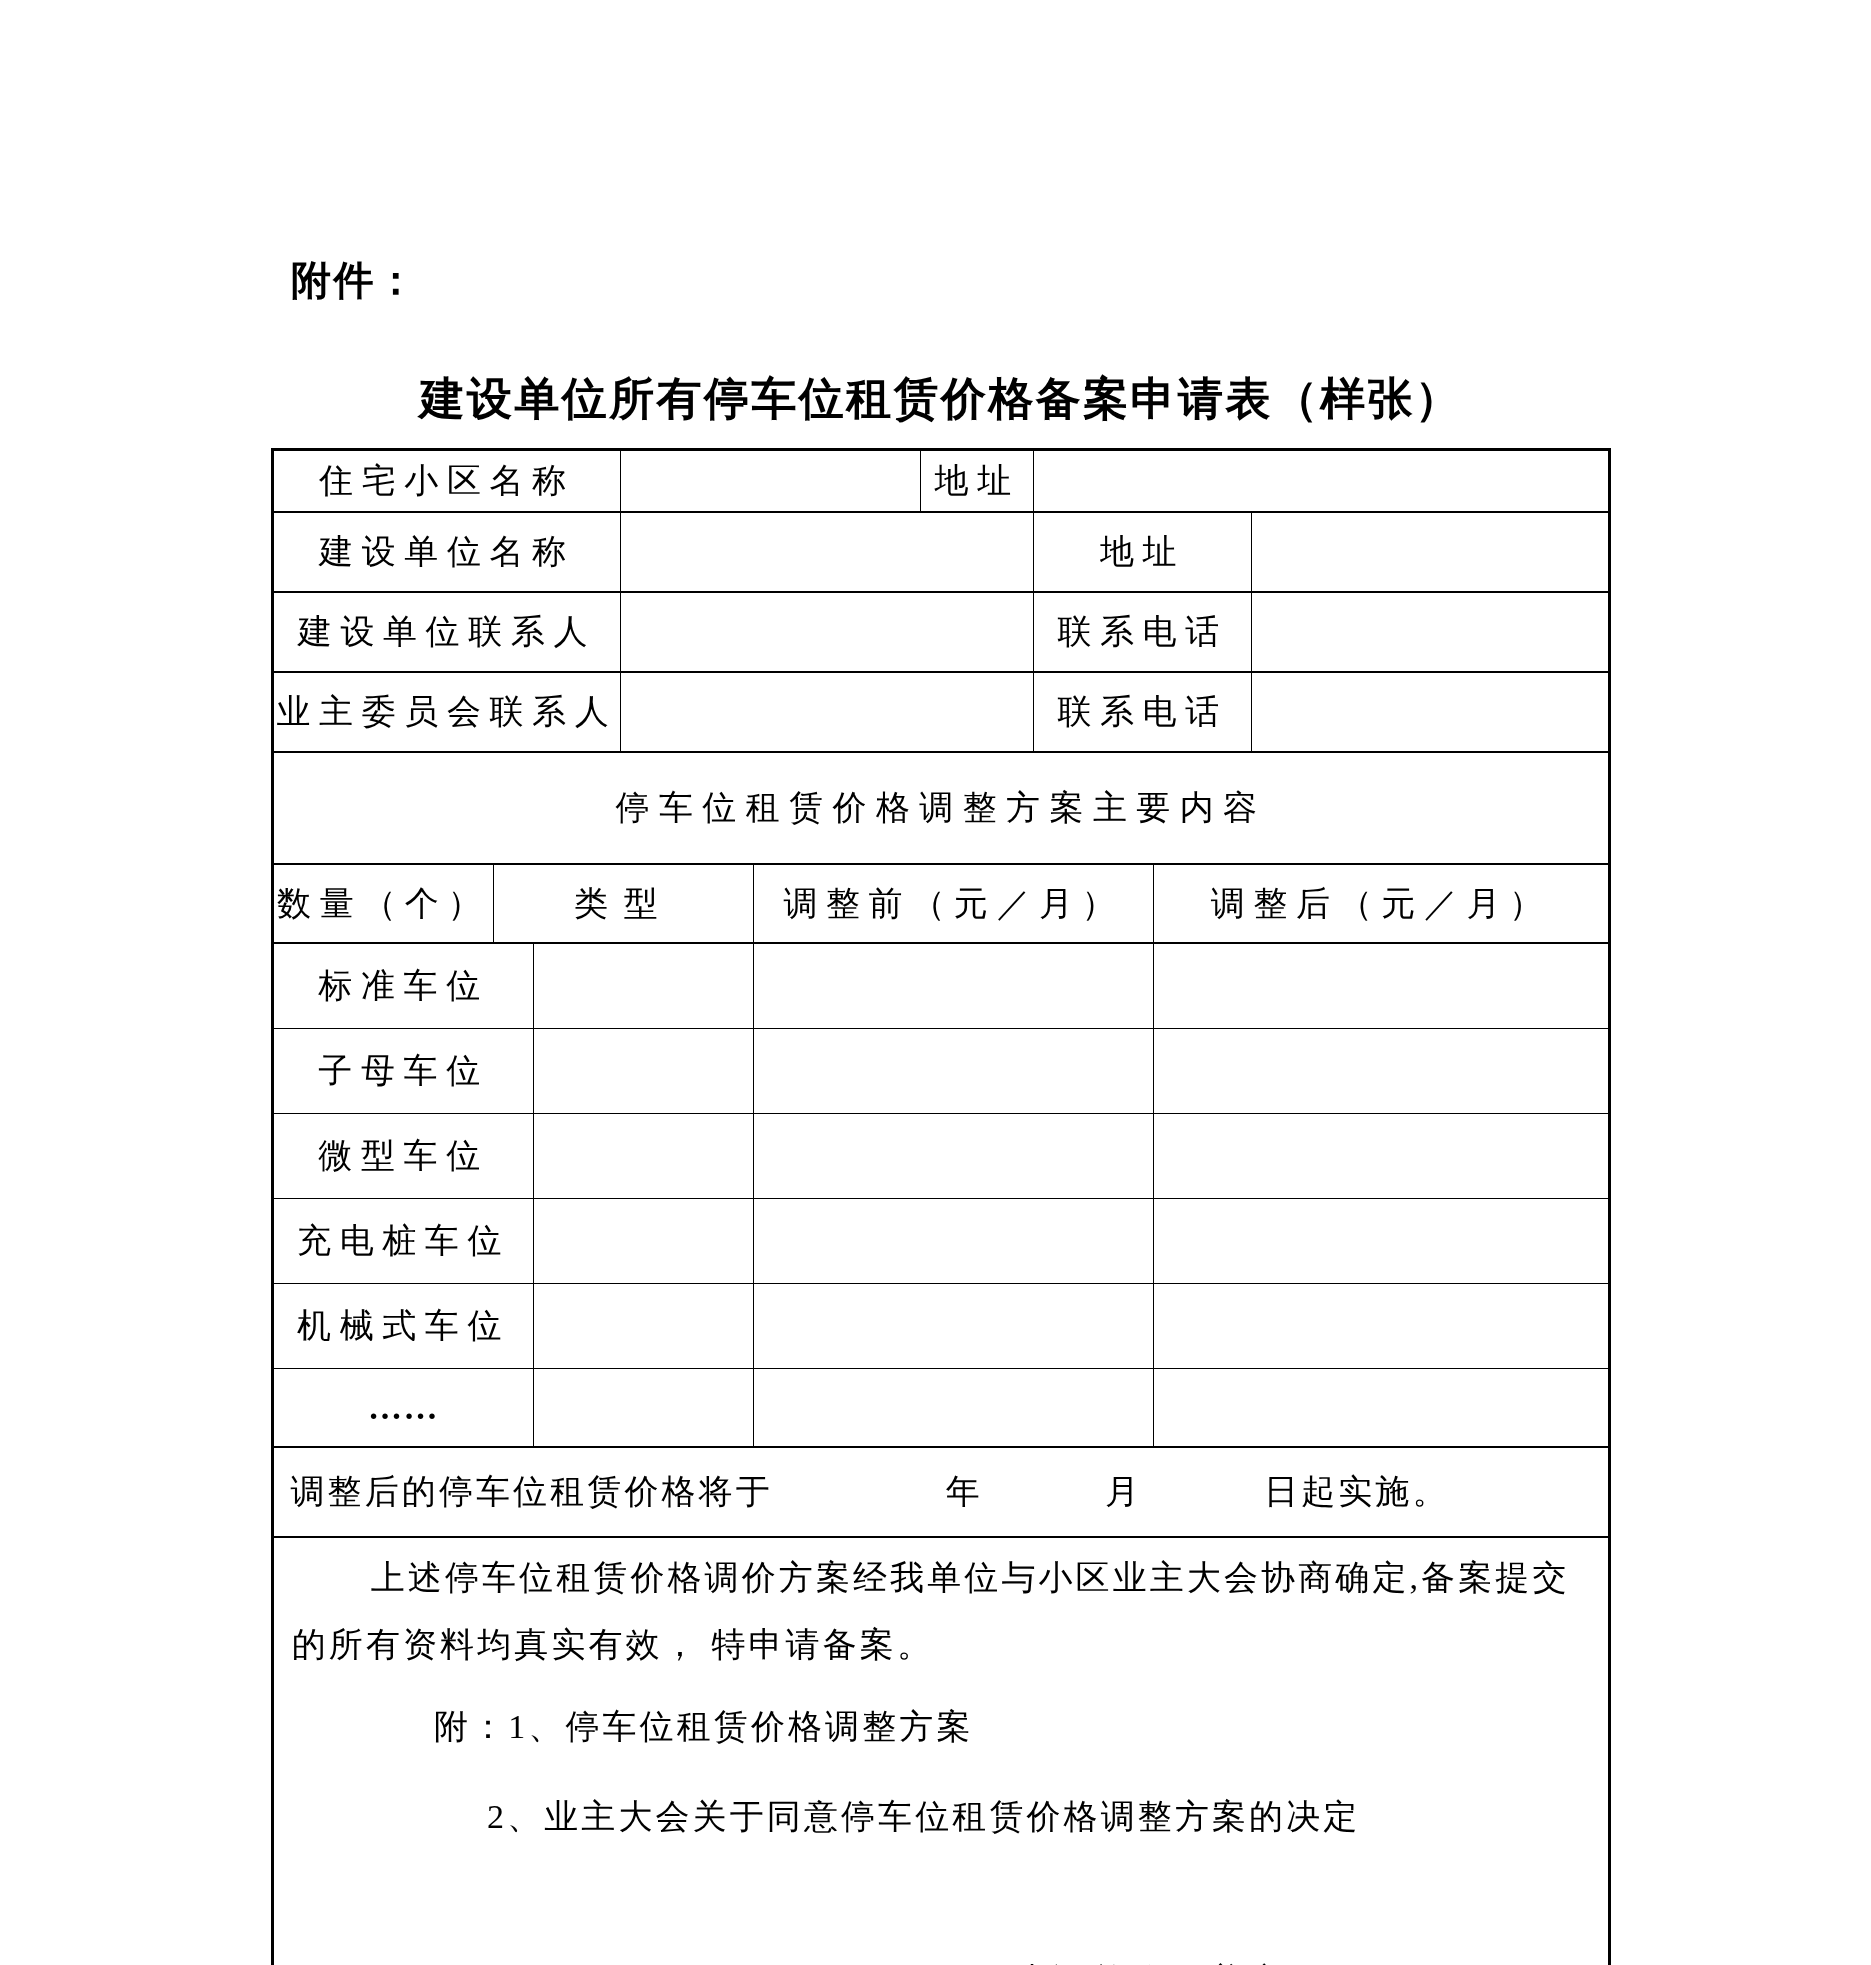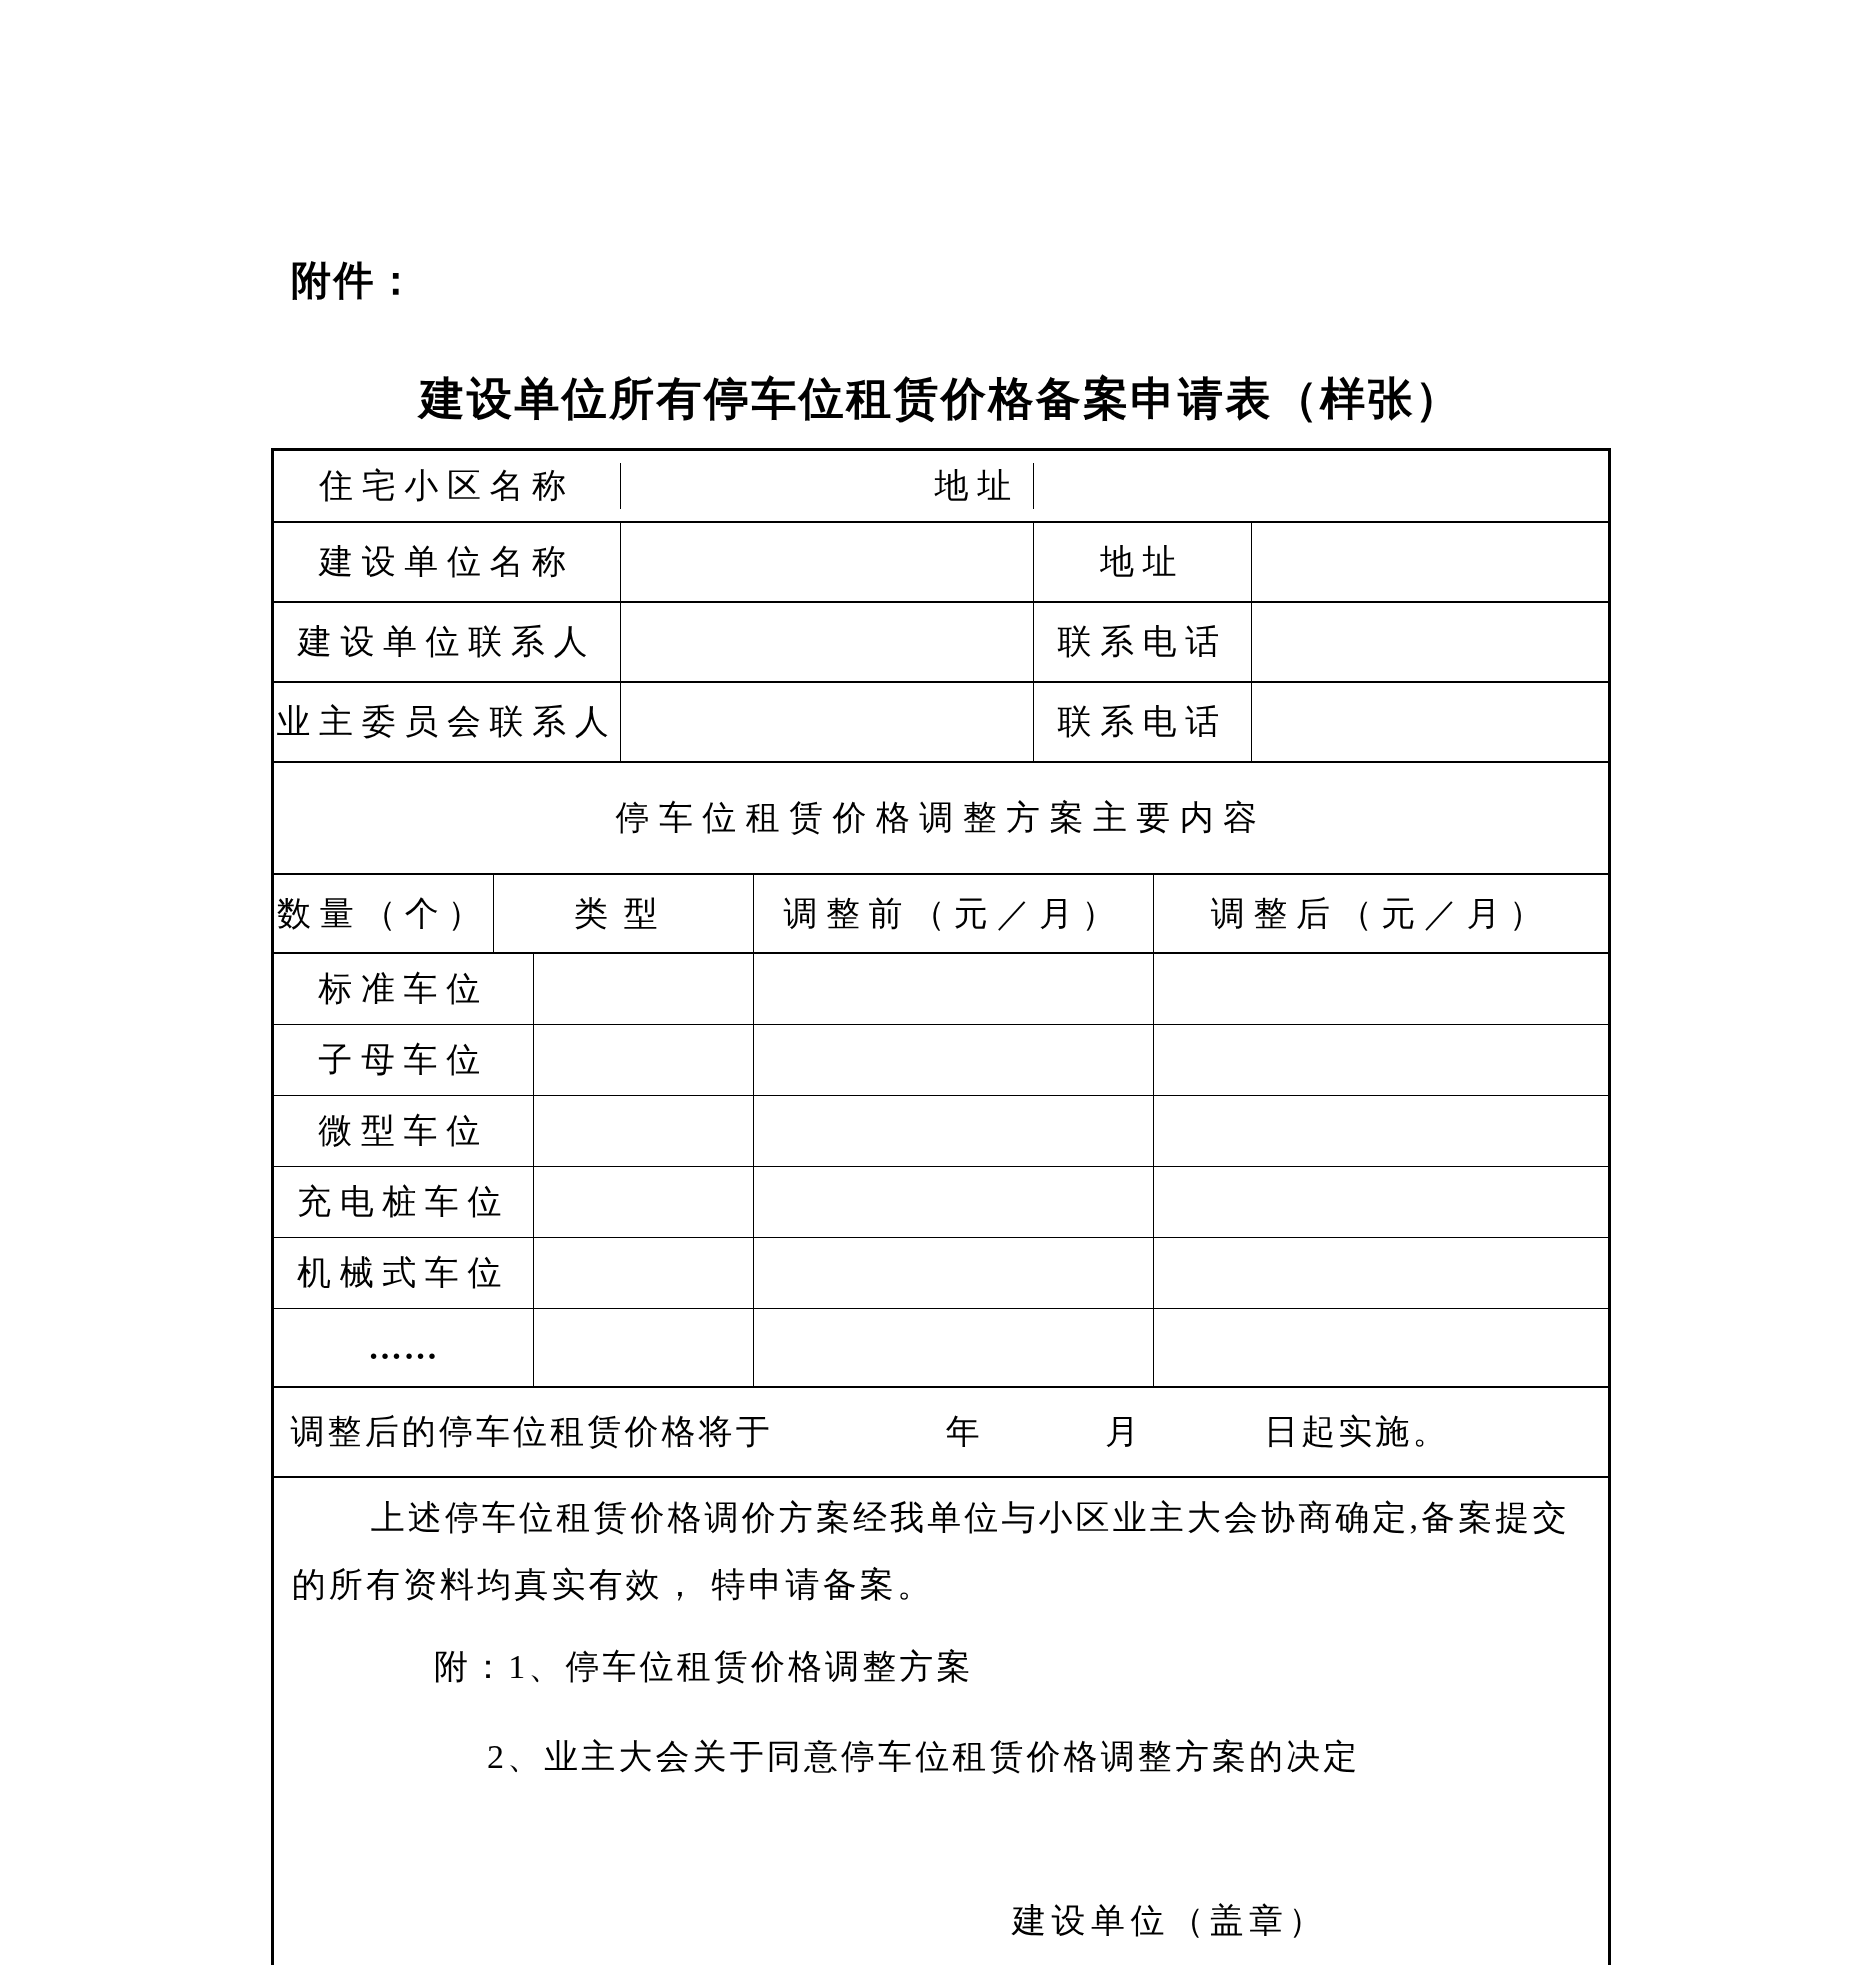--- a/index.html
+++ b/index.html
@@ -54,26 +54,26 @@
     overflow: hidden;
   }
   .row {
     display: flex;
     box-sizing: border-box;
     border-bottom: 2.8px solid #000;
     flex: 0 0 auto;
   }
   .row.thin { border-bottom-width: 1.2px; }
   .row.last { border-bottom: none; flex: 1 1 auto; }
-  .h185 { height: 72px; align-items: center; }
+  .h185 { height: 62px; }
   .h195 { height: 80px; }
   .h203 { height: 80px; }
   .h285 { height: 112px; }
   .h202 { height: 79px; }
-  .h215 { height: 71px; }
+  .h215 { height: 85px; }
   .h200 { height: 79px; }
   .h230 { height: 90px; }
   .cell {
     box-sizing: border-box;
     display: flex;
     align-items: center;
     justify-content: center;
     border-right: 1.6px solid #000;
     font-size: 34px;
     letter-spacing: 8.6px;

